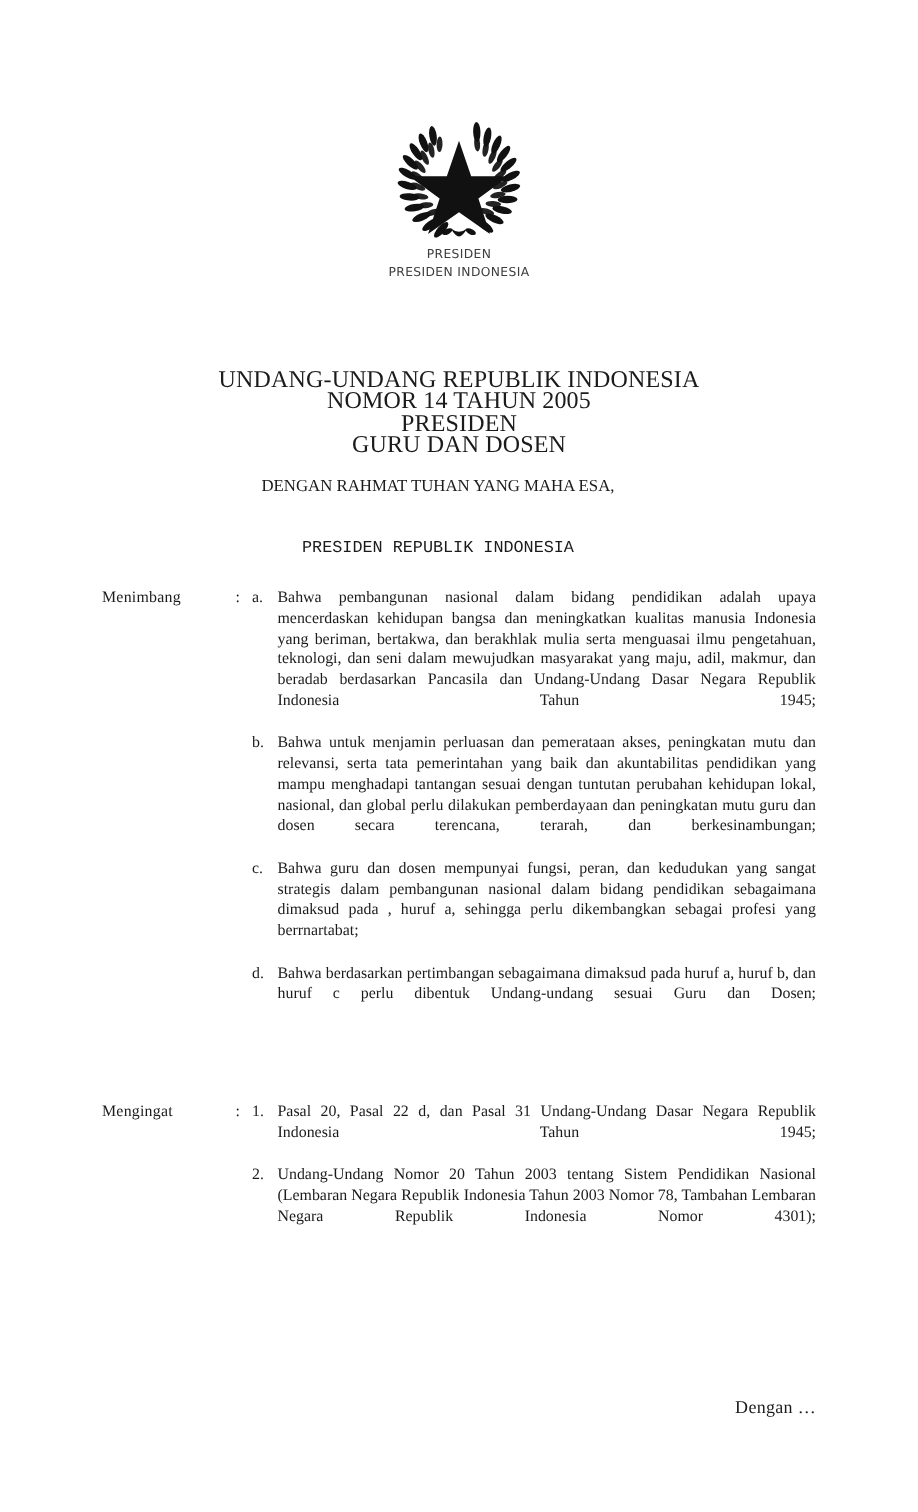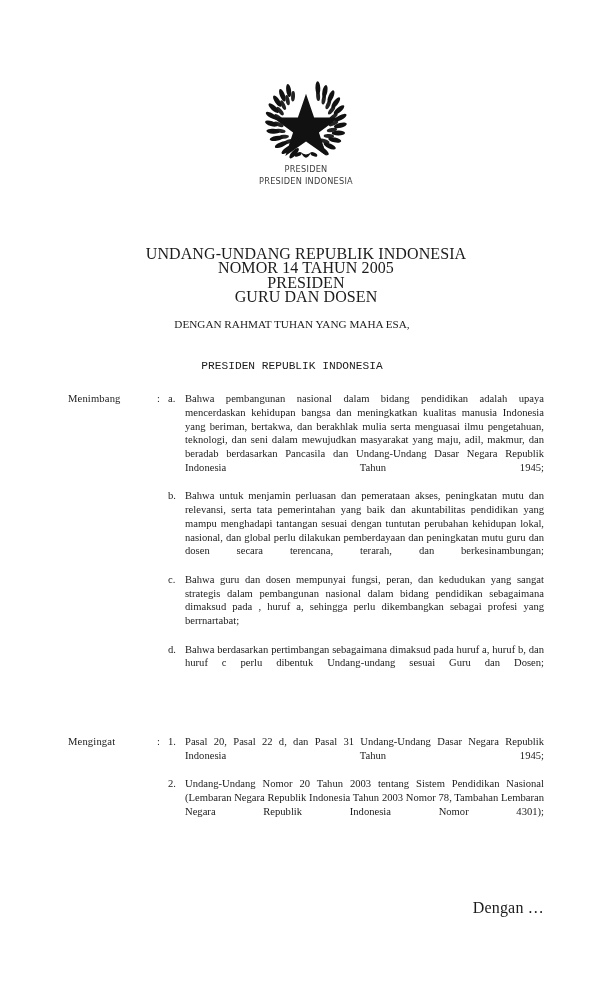--- a/index.html
+++ b/index.html
@@ -121,25 +121,25 @@
   
   .clause-body::after {
     content: "";
     display: inline-block;
     width: 100%;
   }
 
   
   .catchword {
     position: absolute;
-    top: 899px;
+    top: 931px;
     left: 0;
     width: 544px;
     text-align: right;
-    font-size: 16px;
+    font-size: 12px;
     letter-spacing: 0.2px;
   }
 </style>
 </head>
 <body>
 
 <div class="page">
 
   <div class="letterhead">
     <svg class="emblem" viewBox="0 0 120 104" aria-hidden="true">

